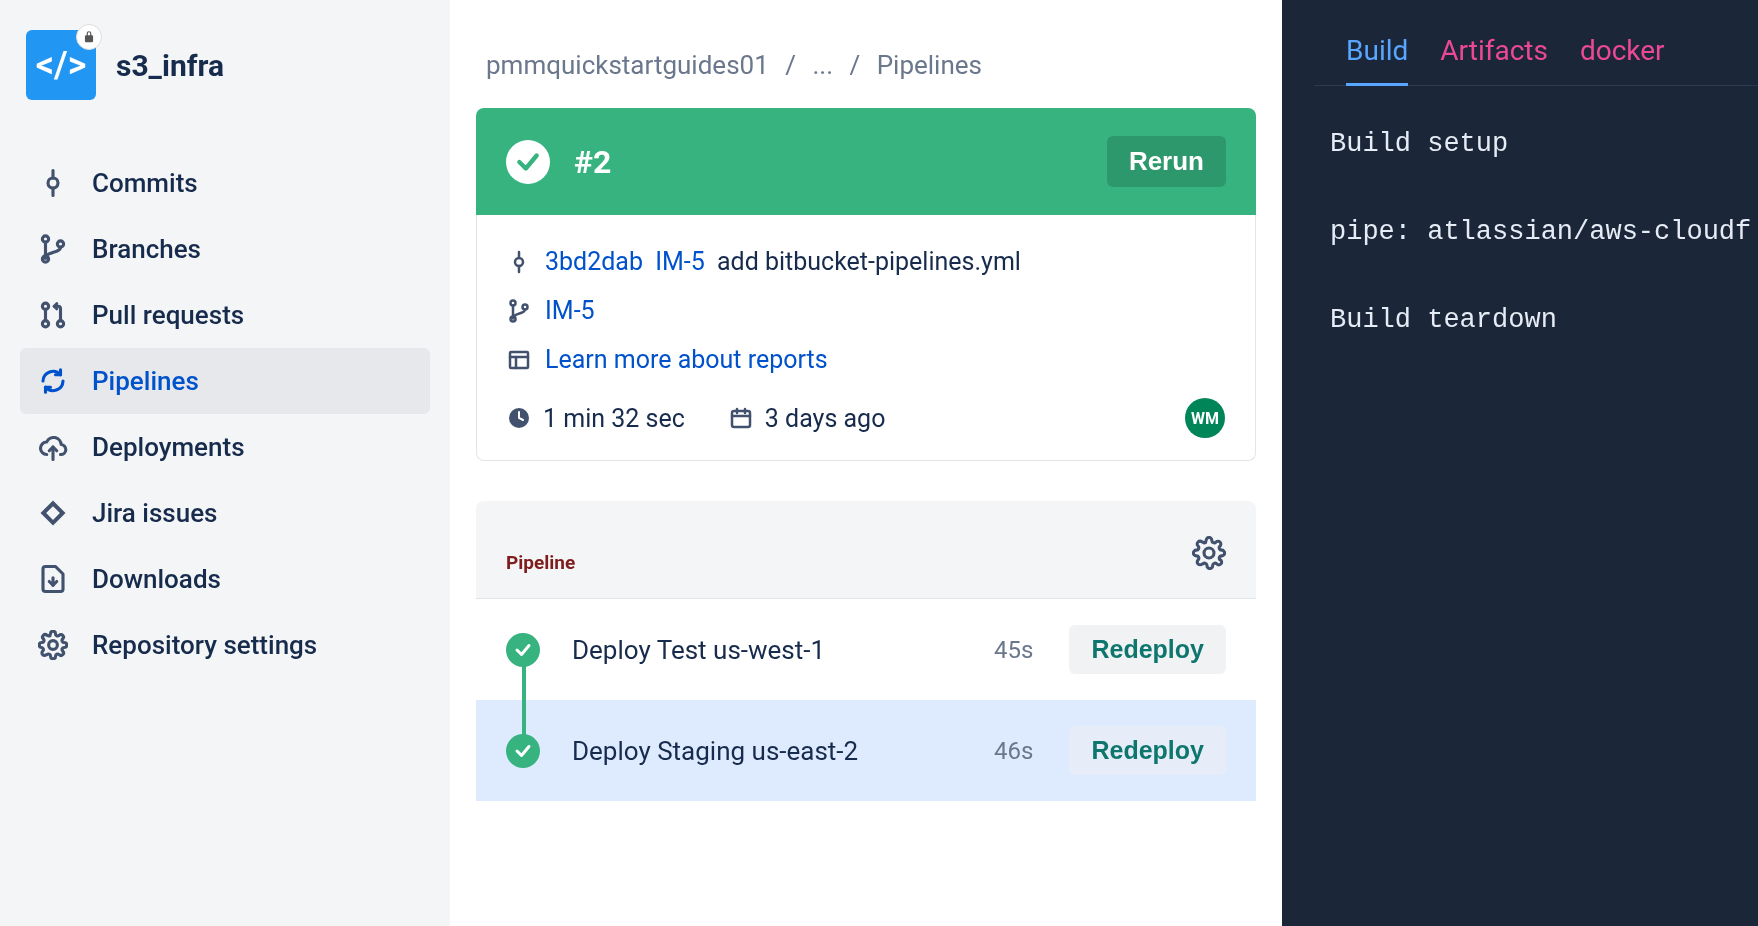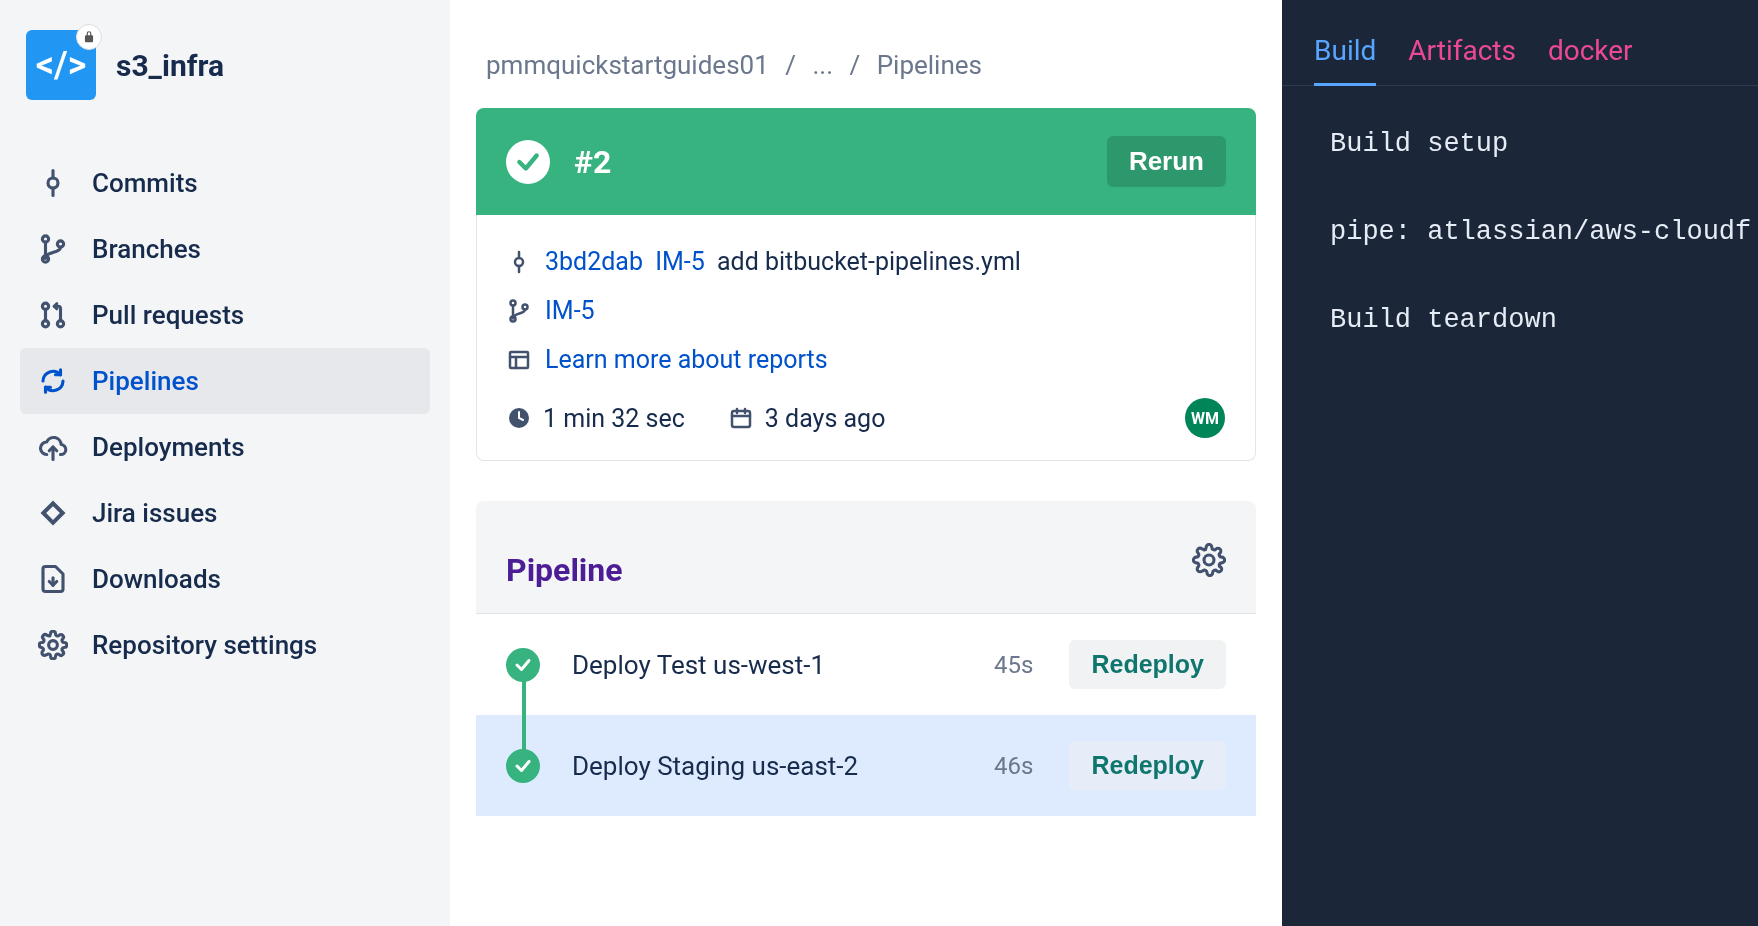--- a/index.html
+++ b/index.html
@@ -79,21 +79,21 @@
   color: #fff; font-size: 16px; font-weight: 700; display: flex; align-items: center; justify-content: center;
 }
 
 .pipeline-card {
   margin-top: 40px; background: #f4f5f7; border-radius: 8px; padding: 0;
 }
 .pipeline-head {
   display: flex; align-items: center; justify-content: space-between;
   padding: 30px 30px 24px 30px;
 }
-.pipeline-head h2 { font-size: 32px; font-weight: 700; color: #4c1d95; margin-top: 20px; }
+.pipeline-head h2 { font-size: 19px; font-weight: 700; color: #7f1d1d; margin-top: 20px; }
 .gear-btn { width: 34px; height: 34px; color: #42526e; display:flex; align-items:center; justify-content:center; cursor:pointer;}
 .gear-btn svg { width: 34px; height: 34px; }
 .step-list { background: #fff; border-top: 1px solid #e1e4e8; }
 .step {
   display: flex; align-items: center; gap: 22px; padding: 26px 30px 26px 30px; position: relative;
 }
 .step.selected { background: #deebff; }
 .step-status {
   width: 34px; height: 34px; border-radius: 50%; background: #36b37e;
   display: flex; align-items: center; justify-content: center; color: #fff; position: relative; z-index: 2;
@@ -107,21 +107,21 @@
 .step-duration { font-size: 24px; color: #6b778c; margin-right: 14px; }
 .redeploy-btn {
   background: #f1f2f4; color: #0f766e; border: none; padding: 10px 22px;
   border-radius: 6px; font-size: 25px; font-weight: 700; cursor: pointer;
 }
 .step.selected .redeploy-btn { background: #e6edf9; }
 
 .log-panel {
   width: 476px; background: #1b2638; color: #c0c8d6; flex-shrink: 0; overflow: hidden;
 }
-.log-tabs { display: flex; gap: 32px; padding: 34px 32px 0 32px; border-bottom: 1px solid #2d3a50; }
+.log-tabs { display: flex; gap: 32px; padding: 34px 32px 0 32px; border-bottom: 1px solid #2d3a50; margin-left: 32px; }
 .log-tab { font-size: 28px; color: #ec4899; padding-bottom: 16px; cursor: pointer; }
 .log-tab.active { color: #58a6ff; border-bottom: 3px solid #58a6ff; margin-bottom: -1px; }
 .log-body { padding: 40px 0 0 48px; font-family: "SFMono-Regular", Consolas, "Liberation Mono", Menlo, monospace; font-size: 27px; line-height: 1.4; white-space: nowrap;}
 .log-line { margin-bottom: 50px; color: #e6ecf5; }
 </style>
 </head>
 <body>
 
 <aside class="sidebar">
   <div class="repo-header">

